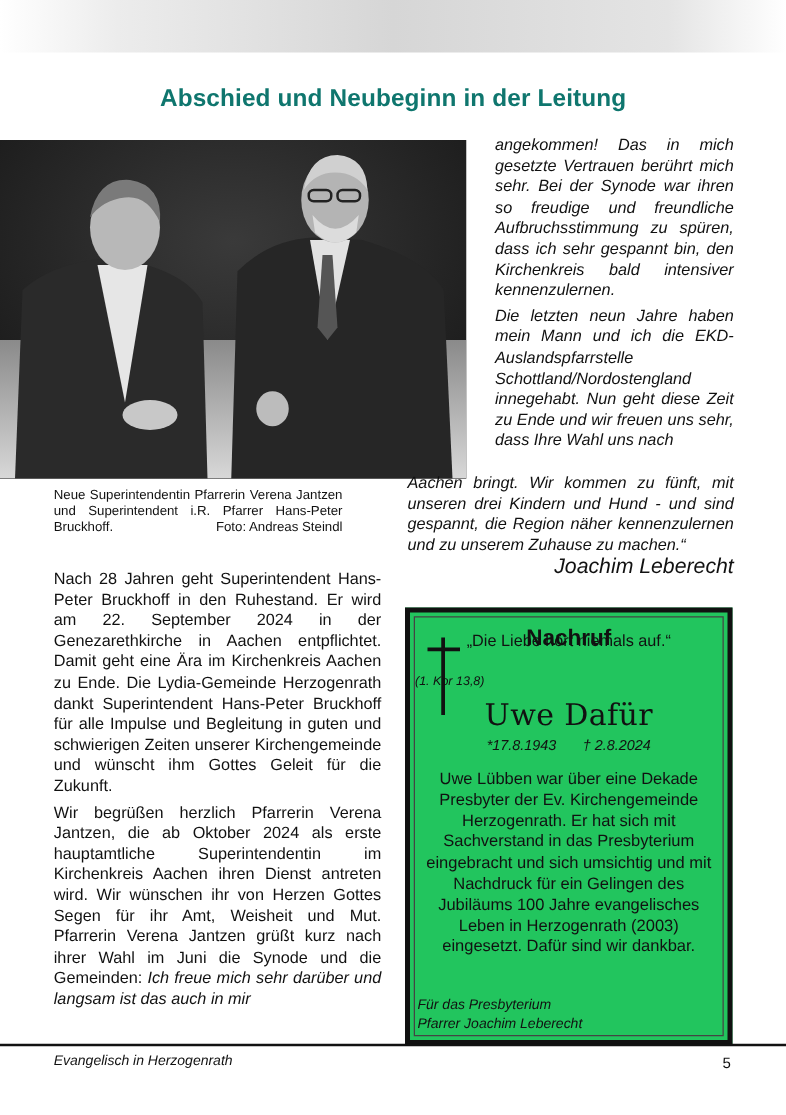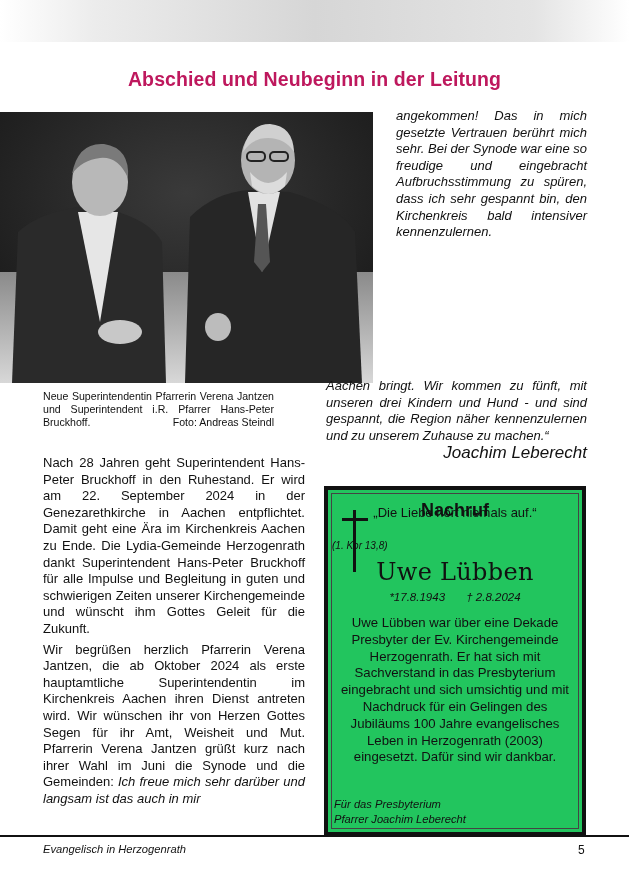--- a/index.html
+++ b/index.html
@@ -7,21 +7,21 @@
     width:629px; height:892px; position:relative; overflow:hidden;
     background:#ffffff; color:#111;
     font-family:"Liberation Sans", sans-serif;
   }
   .header-band {
     position:absolute; left:0; top:0; width:629px; height:42px;
     background:linear-gradient(to right, #ffffff 0%, #ececec 15%, #d6d6d6 50%, #e4e4e4 85%, #ffffff 100%);
   }
   .title {
     position:absolute; left:0; top:68px; width:629px; text-align:center;
-    font-size:19.5px; font-weight:bold; color:#be185d; letter-spacing:0.1px;
+    font-size:19.5px; font-weight:bold; color:#0f766e; letter-spacing:0.1px;
   }
   .photo {
     position:absolute; left:0; top:112px; width:373px; height:271px;
     overflow:hidden; background:#1c1c1c;
   }
   .photo svg { display:block; }
   .caption {
     position:absolute; left:43px; top:390px; width:231px;
     font-size:10.6px; line-height:13.2px; text-align:justify;
   }
@@ -114,21 +114,22 @@
     <ellipse cx="218" cy="215" rx="13" ry="14" fill="#bcbcbc"></ellipse>
   </svg>
 </div>
 
 <div class="caption">
   <span>Neue Superintendentin Pfarrerin Verena Jantzen und Superintendent i.R. Pfarrer Hans-Peter Bruckhoff.</span>
   <span class="credit">Foto: Andreas Steindl</span>
 </div>
 
 <div class="body-text col-right-top">
-  <p>angekommen! Das in mich gesetzte Vertrauen berührt mich sehr. Bei der Synode war eine so freudige und eingebracht Aufbruchsstimmung zu spüren, dass ich sehr gespannt bin, den Kirchenkreis bald intensiver kennenzulernen.</p>
+  <p>angekommen! Das in mich gesetzte Vertrauen berührt mich sehr. Bei der Synode war ihren so freudige und freundliche Aufbruchsstimmung zu spüren, dass ich sehr gespannt bin, den Kirchenkreis bald intensiver kennenzulernen.</p>
+  <p style="margin:0">Die letzten neun Jahre haben mein Mann und ich die EKD-Auslandspfarrstelle Schottland/Nordostengland innegehabt. Nun geht diese Zeit zu Ende und wir freuen uns sehr, dass Ihre Wahl uns nach</p>
 </div>
 
 <div class="body-text col-right-full">
   <span>Aachen bringt. Wir kommen zu fünft, mit unseren drei Kindern und Hund - und sind gespannt, die Region näher kennenzulernen und zu unserem Zuhause zu machen.“</span>
   <span class="signature">Joachim Leberecht</span>
 </div>
 
 <div class="body-text col-left">
   <p>Nach 28 Jahren geht Superintendent Hans-Peter Bruckhoff in den Ruhestand. Er wird am 22. September 2024 in der Genezarethkirche in Aachen entpflichtet. Damit geht eine Ära im Kirchenkreis Aachen zu Ende. Die Lydia-Gemeinde Herzogenrath dankt Superintendent Hans-Peter Bruckhoff für alle Impulse und Begleitung in guten und schwierigen Zeiten unserer Kirchengemeinde und wünscht ihm Gottes Geleit für die Zukunft.</p>
   <p><span>Wir begrüßen herzlich Pfarrerin Verena Jantzen, die ab Oktober 2024 als erste hauptamtliche Superintendentin im Kirchenkreis Aachen ihren Dienst antreten wird. Wir wünschen ihr von Herzen Gottes Segen für ihr Amt, Weisheit und Mut. Pfarrerin Verena Jantzen grüßt kurz nach ihrer Wahl im Juni die Synode und die Gemeinden: </span><i>Ich freue mich sehr darüber und langsam ist das auch in mir</i></p>
@@ -136,21 +137,21 @@
 
 <div class="obit">
   <div class="obit-inner">
     <div class="obit-cross">
       <div class="v"></div>
         <div class="h"></div>
     </div>
     <div class="obit-heading">Nachruf</div>
     <div class="obit-quote">„Die Liebe hört niemals auf.“</div>
     <div class="obit-ref">(1. Kor 13,8)</div>
-    <div class="obit-name">Uwe Lübben</div>
+    <div class="obit-name">Uwe Dafür</div>
     <div class="obit-dates">
       <span>*17.8.1943</span>
       <span>† 2.8.2024</span>
     </div>
     <div class="obit-text">Uwe Lübben war über eine Dekade Presbyter der Ev. Kirchengemeinde Herzogenrath. Er hat sich mit Sachverstand in das Presbyterium eingebracht und sich umsichtig und mit Nachdruck für ein Gelingen des Jubiläums 100 Jahre evangelisches Leben in Herzogenrath (2003) eingesetzt. Dafür sind wir dankbar.</div>
     <div class="obit-sign">
       <div>Für das Presbyterium</div>
       <div>Pfarrer Joachim Leberecht</div>
     </div>
   </div>

